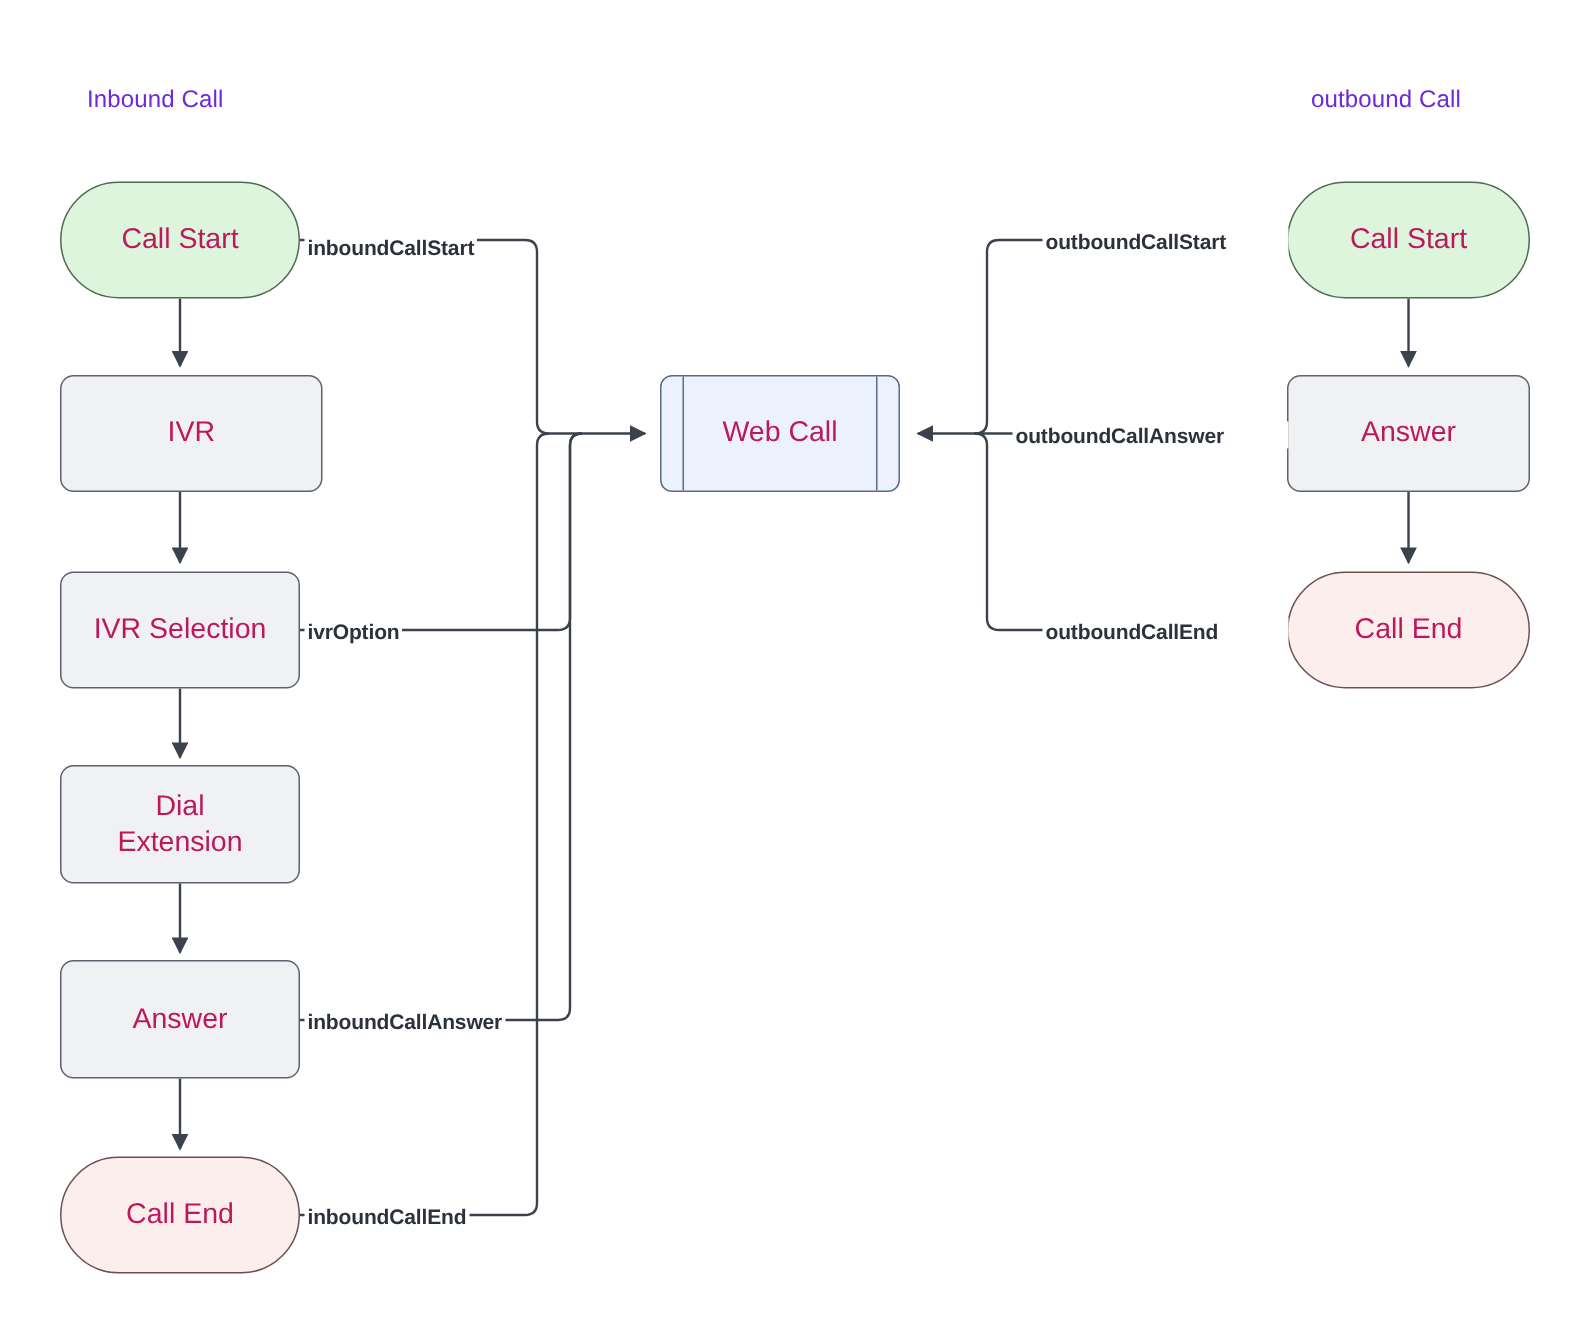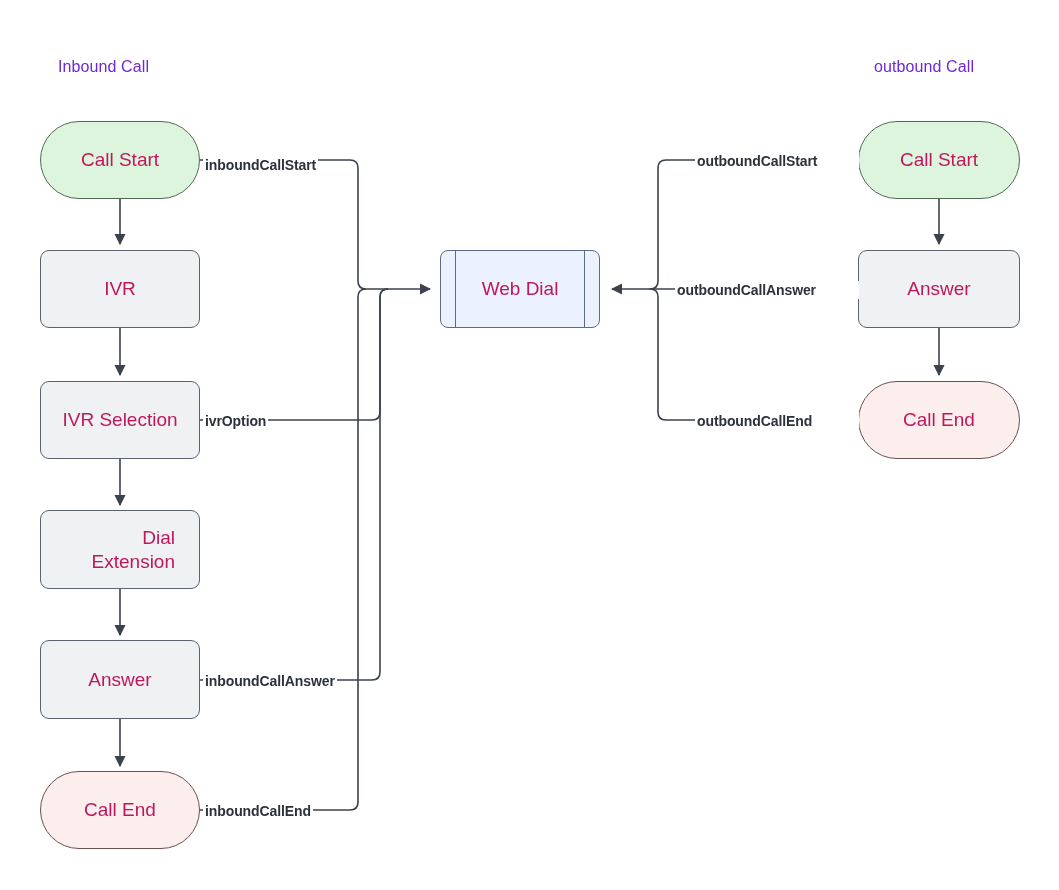--- a/index.html
+++ b/index.html
@@ -122,44 +122,44 @@
   </svg>
 
   <div class="col-title" style="left:58px; top:56px;">Inbound Call</div>
 
   <div class="col-title" style="left:874px; top:56px;">outbound Call</div>
 
   <div class="node start" style="left:40px; top:121px; width:160px; height:78px;">
     <span class="label">Call Start</span>
   </div>
 
-  <div class="node" style="left:40px; top:250px; width:160px; height:78px;">
+  <div class="node" style="left:40px; top:250px; width:175px; height:78px;">
     <span class="label">IVR</span>
   </div>
 
   <div class="node" style="left:40px; top:381px; width:160px; height:78px;">
     <span class="label">IVR Selection</span>
   </div>
 
-  <div class="node" style="left:40px; top:510px; width:160px; height:79px;text-align:right;">
+  <div class="node" style="left:40px; top:510px; width:160px; height:79px;">
     <span class="label" style="max-width:110px;">Dial Extension</span>
   </div>
 
   <div class="node" style="left:40px; top:640px; width:160px; height:79px;">
     <span class="label">Answer</span>
   </div>
 
   <div class="node end" style="left:40px; top:771px; width:160px; height:78px;">
     <span class="label">Call End</span>
   </div>
 
   <div class="node hook" style="left:440px; top:250px; width:160px; height:78px;">
     <span class="bar left"></span>
     <span class="bar right"></span>
-    <span class="label">Web Dial</span>
+    <span class="label">Web Call</span>
   </div>
 
   <div class="node start" style="left:858px; top:121px; width:162px; height:78px;">
     <span class="label">Call Start</span>
   </div>
 
   <div class="node" style="left:858px; top:250px; width:162px; height:78px;">
     <span class="label">Answer</span>
   </div>
 

